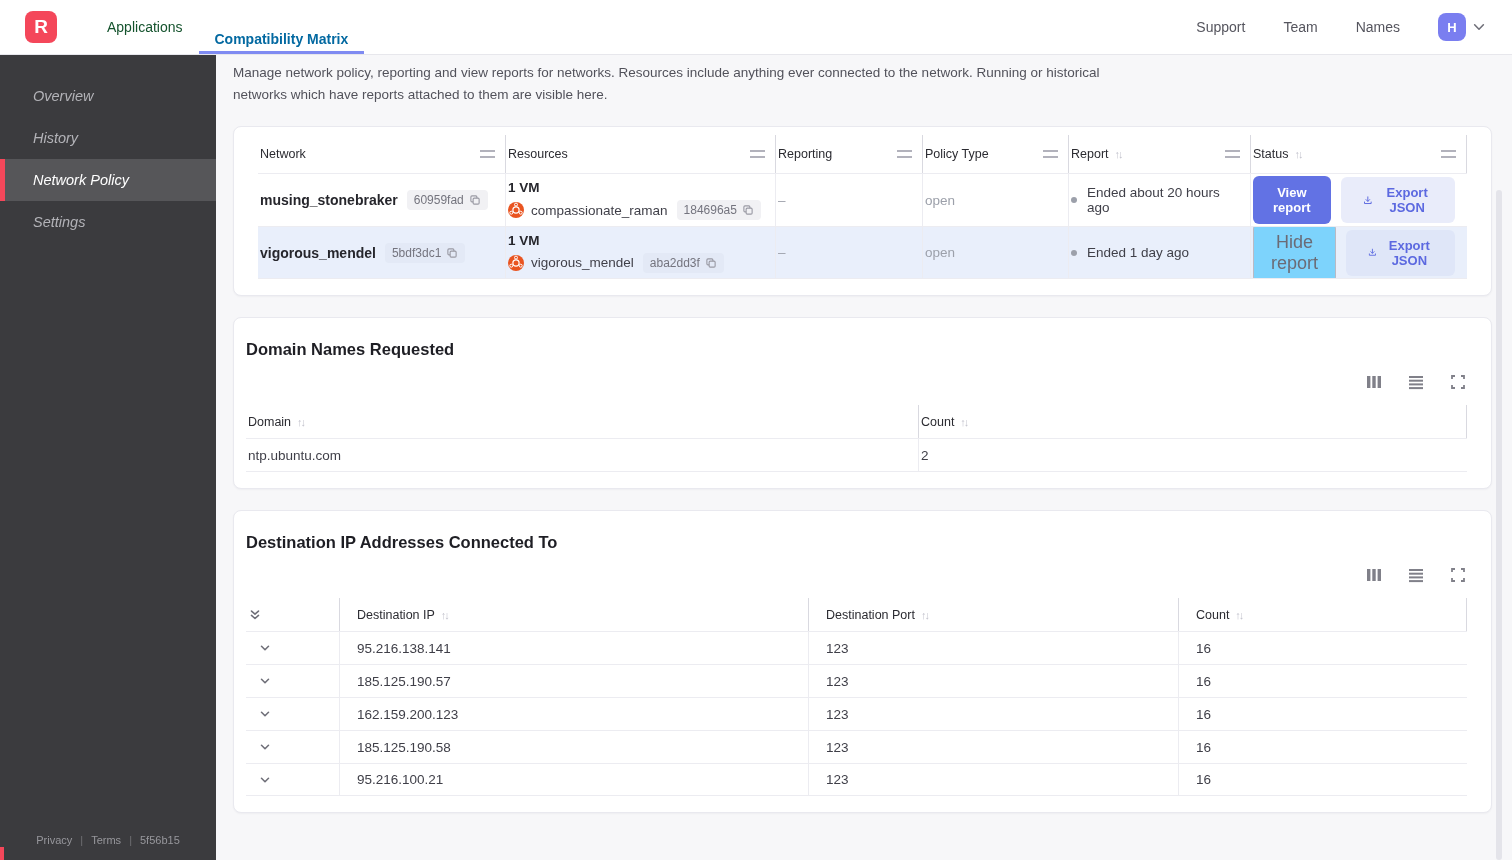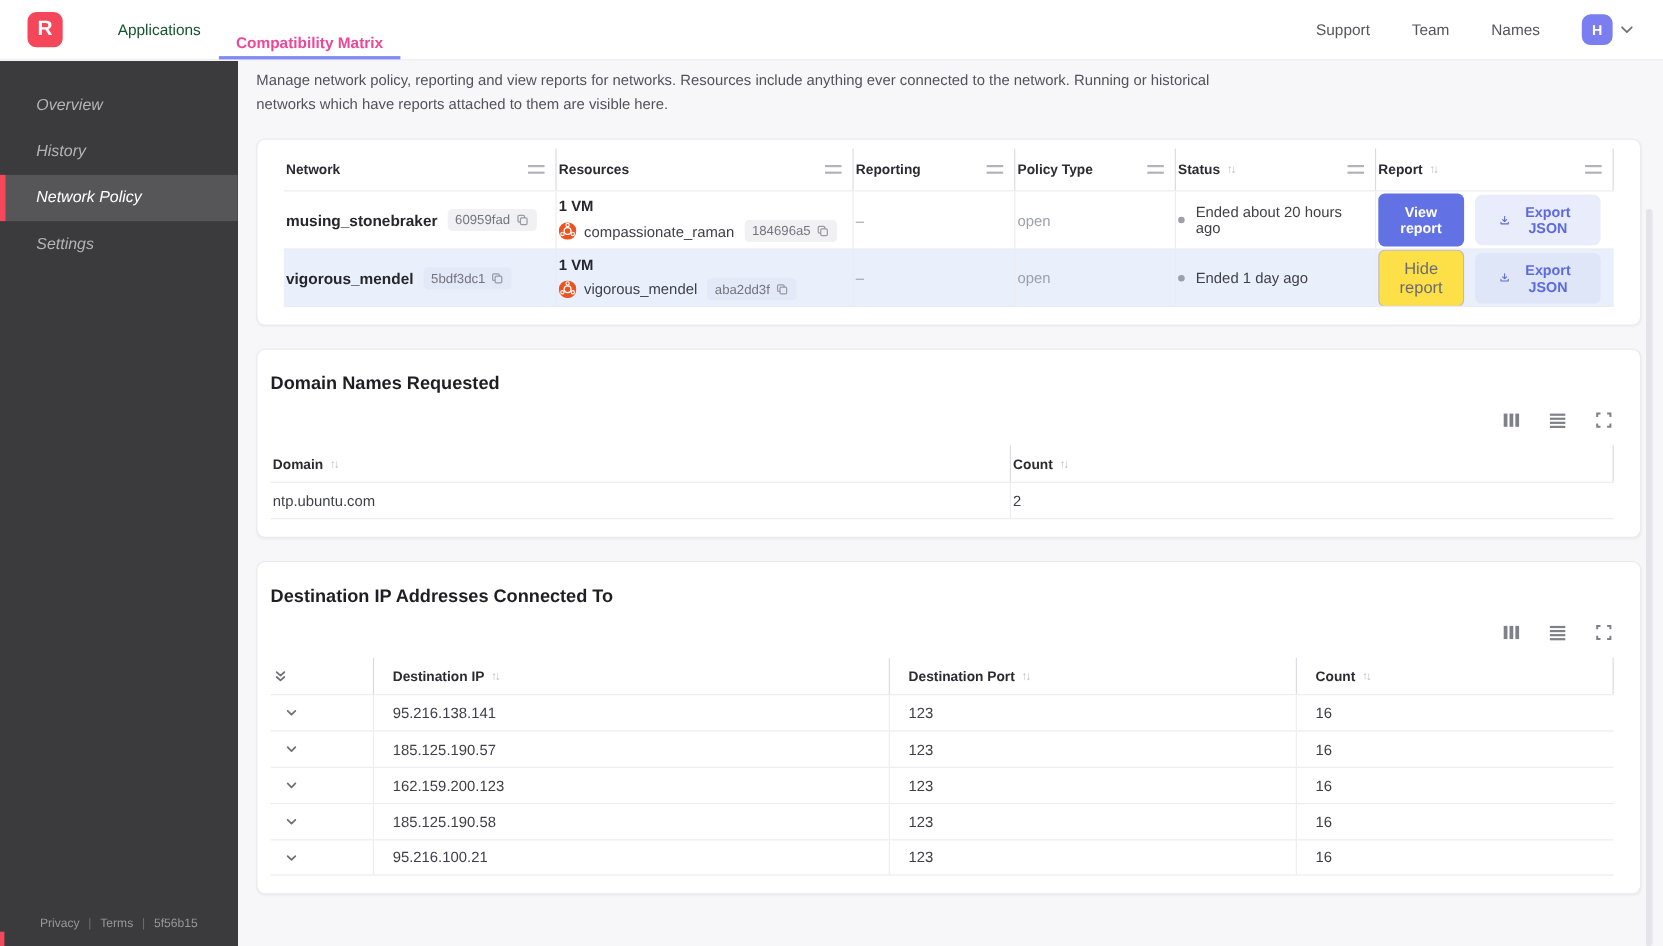--- a/index.html
+++ b/index.html
@@ -8,21 +8,21 @@
 
   
   .topnav { position:fixed; top:0; left:0; right:0; height:55px; background:#fff;
     border-bottom:1px solid #e7e7ec; display:flex; align-items:stretch; z-index:30; }
   .logo { width:32px; height:32px; background:#f4475a; border-radius:8px; color:#fff;
     font-weight:bold; font-size:19px; display:flex; align-items:center; justify-content:center;
     align-self:center; margin-left:25px; }
   .nav-tabs { display:flex; margin-left:34px; }
   .nav-tab { display:flex; align-items:center; padding:0 16px; font-size:14px; color:#14532d;
     cursor:pointer; border-bottom:3px solid transparent; padding-top:3px; }
-  .nav-tab.active { color:#ec4899; font-weight:bold; border-bottom-color:#7f8bf2;margin-top:24px; }
+  .nav-tab.active { color:#0369a1; font-weight:bold; border-bottom-color:#7f8bf2;margin-top:24px; }
   .nav-right { margin-left:auto; display:flex; align-items:center; gap:38px; padding-right:26px; }
   .nav-link { font-size:14px; color:#55555e; cursor:pointer; }
   .avatar-wrap { display:flex; align-items:center; gap:6px; cursor:pointer; }
   .avatar { width:28px; height:28px; border-radius:8px; background:#7a7ef0; color:#fff;
     font-size:13px; font-weight:bold; display:flex; align-items:center; justify-content:center; }
 
   
   .sidebar { position:fixed; top:55px; left:0; bottom:0; width:216px; background:#3b3b3e;
     display:flex; flex-direction:column; z-index:20; }
   .side-items { margin-top:20px;font-style:italic; }
@@ -46,21 +46,21 @@
     box-shadow:0 1px 2px rgba(20,20,40,.04); margin-top:21px; padding:8px 24px 16px; position:relative; }
   .card.pad-title { padding-top:22px;padding-left:12px; }
   .card-title { font-size:16.5px; font-weight:bold; color:#1e1e24; }
   .card-toolbar { display:flex; justify-content:flex-end; gap:24px; margin-top:14px; margin-bottom:14px; }
   .tool-icon { width:18px; height:18px; cursor:pointer; color:#808089; }
 
   
   .tbl { width:100%; }
   .trow { display:grid; align-items:center; }
   .thead .th { display:flex; align-items:center; gap:6px; height:38px; font-size:12.5px;
-    font-weight:bold; color:#2b2b31; padding:0 10px 0 2px; position:relative;
+    font-weight:normal; color:#2b2b31; padding:0 10px 0 2px; position:relative;
     border-right:1px solid #d9d9e0; }
   .thead .th:last-child { border-right:1px solid #d9d9e0; }
   .thead .th .handle { margin-left:auto; width:15px; height:8px; border-top:2px solid #b2b2bc;
     border-bottom:2px solid #b2b2bc; cursor:col-resize; }
   .sort { font-size:11px; color:#c3c3cd; letter-spacing:-2px; cursor:pointer; white-space:nowrap; }
   .sort::after { content:"↑↓"; }
   .tbody .trow { border-top:1px solid #ececf1; }
   .tbody .trow:last-child { border-bottom:1px solid #ececf1; }
   .cell { font-size:13.5px; color:#3f3f48; padding:0 12px 0 2px; align-self:stretch;
     display:flex; align-items:center; border-right:1px solid #ececf1; overflow:hidden; }
@@ -77,21 +77,21 @@
   .copy-ic { width:12px; height:12px; color:#9a9aa4; cursor:pointer; flex:none; }
   .res-cell { flex-direction:column; align-items:flex-start; justify-content:center; gap:5px; }
   .vmcount { font-weight:bold; font-size:13.5px; color:#26262c; }
   .resline { display:flex; align-items:center; gap:7px; font-size:13.5px; color:#3f3f48; }
   .ubuntu { width:16px; height:16px; flex:none; }
   .muted { color:#9ca0aa; }
   .status-dot { width:6px; height:6px; border-radius:50%; background:#9ca0aa; margin-right:10px; flex:none; }
   .report-cell { gap:10px; }
   .btn-primary { background:#6272e4; color:#fff; border:none; font-size:13px; font-weight:bold;
     padding:9px 15px; border-radius:6px; cursor:pointer; font-family:inherit; }
-  .btn-outline { background:#fde047; color:#6b6b75; border:1px solid #babac4; font-size:15px;
+  .btn-outline { background:#7dd3fc; color:#6b6b75; border:1px solid #babac4; font-size:18px;
     padding:8px 13px; border-radius:6px; cursor:pointer; font-family:inherit; }
   .btn-export { display:inline-flex; align-items:center; gap:9px; background:#e9ecfa; color:#5c69e0;
     border:none; font-size:13px; font-weight:bold; padding:8px 22px; border-radius:6px;
     cursor:pointer; font-family:inherit; }
   .net-row.hl .btn-export { background:#dfe6f8; }
   .dl-ic { width:15px; height:15px; }
 
   
   .dom-grid { grid-template-columns:673px 1fr; }
   .dom-row { height:34px; }
@@ -167,26 +167,26 @@
         </div>
         <div class="th">
           <span>Reporting</span>
           <span class="handle"></span>
         </div>
         <div class="th">
           <span>Policy Type</span>
           <span class="handle"></span>
         </div>
         <div class="th">
+          <span>Report</span>
+          <span class="sort"></span>
+          <span class="handle"></span>
+        </div>
+        <div class="th">
           <span>Status</span>
-          <span class="sort"></span>
-          <span class="handle"></span>
-        </div>
-        <div class="th">
-          <span>Report</span>
           <span class="sort"></span>
           <span class="handle"></span>
         </div>
       </div>
       <div class="tbody">
 
         <div class="trow net-grid net-row">
           <div class="cell">
             <span class="net-name">musing_stonebraker</span>
             <span class="idbadge">

